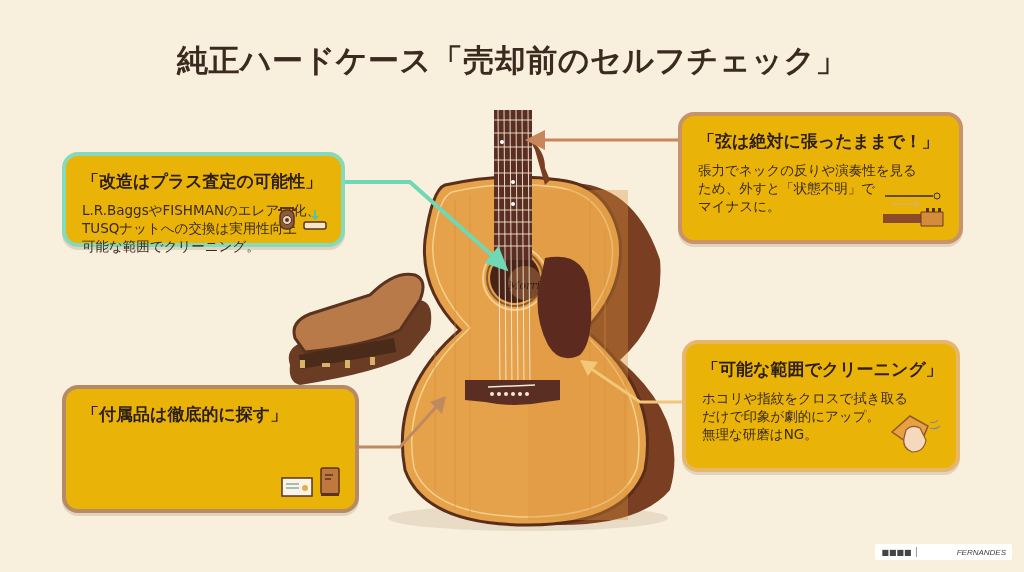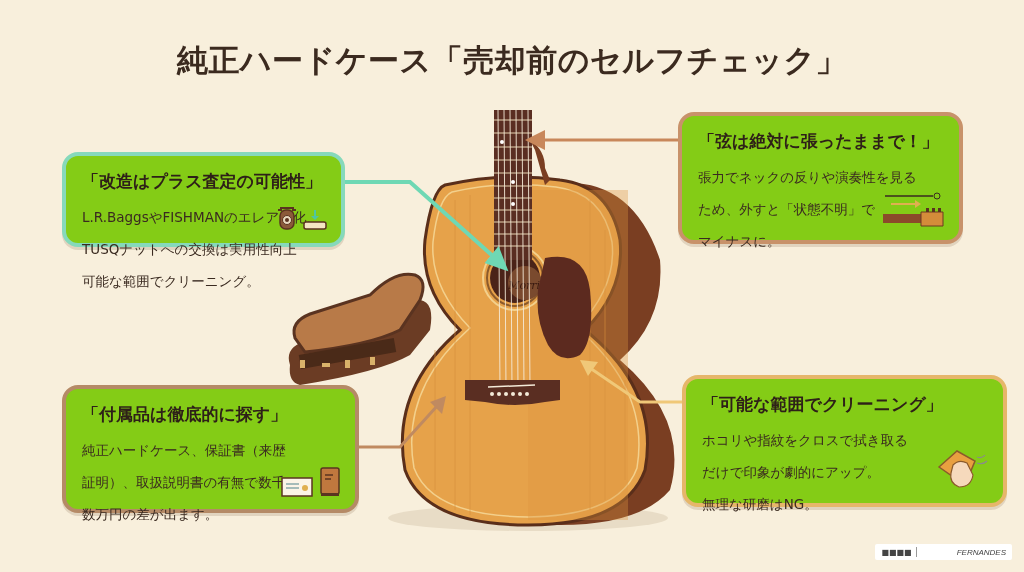--- a/index.html
+++ b/index.html
@@ -12,32 +12,32 @@
   }
   .title {
     position:absolute; left:0; right:0; top:40px;
     text-align:center;
     font-size:31px; font-weight:bold; letter-spacing:0.5px;
     color:#3b2a1f;
   }
   .scene { position:absolute; left:0; top:0; width:1024px; height:572px; }
   .card {
     position:absolute;
-    background:#84cc16;
+    background:#eab308;
     border-radius:16px;
     border:4px solid #a21caf;
     box-shadow:0 3px 0 rgba(120,90,60,0.18);
     padding:14px 16px 10px 16px;
   }
   .card .card-title {
     font-size:17px; font-weight:bold; color:#2e2018;
     margin-bottom:8px; white-space:nowrap;
   }
   .card .card-body {
-    font-size:13.5px; line-height:32px; color:#3a2a20;
+    font-size:13.5px; line-height:18px; color:#3a2a20;
     white-space:pre-line;
   }
   .card.mint { border-color:#86d9bb; }
   .card.brown { border-color:#c8926a; }
   .card.gold { border-color:#e6b66a; }
   .card.tan { border-color:#b58a66; }
   .card-icons { position:absolute; right:14px; bottom:12px; display:flex; gap:6px; align-items:flex-end; }
   .brand {
     position:absolute; right:12px; bottom:12px;
     background:#fff; padding:3px 6px;
@@ -192,40 +192,37 @@
       <path d="M38 22 L60 22 L60 36 L38 36 Z" fill="#d48c3a" stroke="#6b3a20" stroke-width="1"></path>
       <g fill="#5a3320">
           <rect x="43" y="18" width="3" height="4"></rect>
           <rect x="49" y="18" width="3" height="4"></rect>
           <rect x="55" y="18" width="3" height="4"></rect>
         </g>
     </svg>
   </div>
 </div>
 
-<div class="card gold" style="left:682px; top:340px; width:325px; height:132px;margin-top:35px;">
+<div class="card gold" style="left:682px; top:340px; width:278px; height:132px;">
   <div class="card-title">「可能な範囲でクリーニング」</div>
   <div class="card-body">ホコリや指紋をクロスで拭き取る
 だけで印象が劇的にアップ。
 無理な研磨はNG。</div>
   <div class="card-icons">
     <svg width="54" height="44" viewBox="0 0 54 44">
       <path d="M4 20 L22 4 L40 14 L30 38 Z" fill="#e8a040" stroke="#8b5a2b" stroke-width="1.5"></path>
       <path d="M18 18 Q24 12 32 16 L38 28 Q36 40 24 40 Q14 36 16 26 Z" fill="#f6d9bc" stroke="#8b5a2b" stroke-width="1.2"></path>
       <path d="M42 10 Q47 12 50 8" fill="none" stroke="#8b8b8b" stroke-width="1.2"></path>
       <path d="M42 16 Q48 18 52 14" fill="none" stroke="#8b8b8b" stroke-width="1.2"></path>
     </svg>
   </div>
 </div>
 
 <div class="card tan" style="left:62px; top:385px; width:297px; height:128px;">
   <div class="card-title">「付属品は徹底的に探す」</div>
-  <div class="card-body">純正ハードケース、保証書（来歴
-証明）、取扱説明書の有無で数千〜
-数万円の差が出ます。</div>
   <div class="card-icons">
     <svg width="32" height="22" viewBox="0 0 32 22">
       <rect x="1" y="3" width="30" height="18" fill="#fbf4e6" stroke="#5a3320" stroke-width="1.5"></rect>
       <line x1="5" y1="9" x2="18" y2="9" stroke="#8aa" stroke-width="1.5"></line>
       <line x1="5" y1="13" x2="18" y2="13" stroke="#8aa" stroke-width="1.5"></line>
       <circle cx="24" cy="13" r="3" fill="#e0b050"></circle>
     </svg>
     <svg width="22" height="30" viewBox="0 0 22 30">
       <rect x="2" y="1" width="18" height="26" rx="2" fill="#c0783e" stroke="#5a3320" stroke-width="1.5"></rect>
       <line x1="6" y1="8" x2="14" y2="8" stroke="#5a3320" stroke-width="1.5"></line>

